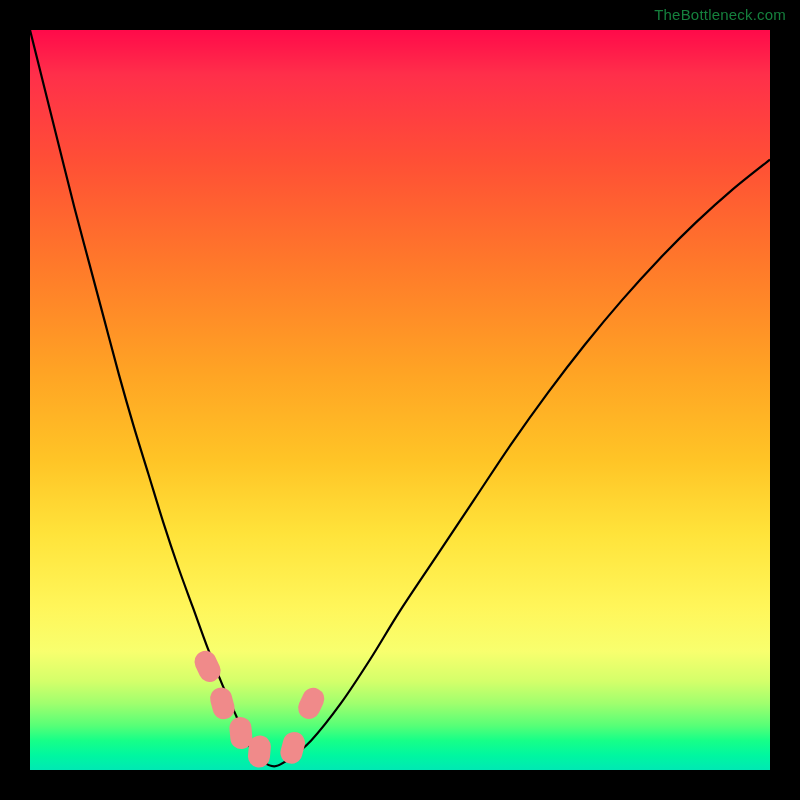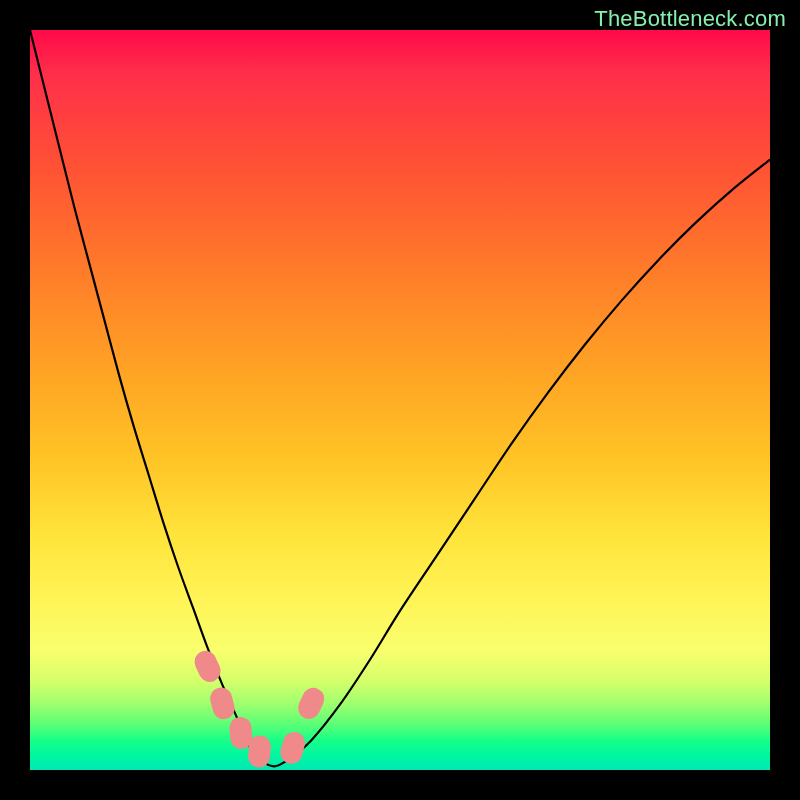--- a/index.html
+++ b/index.html
@@ -43,22 +43,22 @@
       #57ff77 94%,
       #17ff88 96%,
       #00f7a0 98%,
       #00e8b4 100%
     );
   }
   .watermark {
     position: absolute;
     top: 6px;
     right: 14px;
-    color: #86efac;
-    font-size: 22px;
+    color: #15803d;
+    font-size: 15px;
     letter-spacing: 0.2px;
     font-family: Arial, Helvetica, sans-serif;
   }
   svg.curve {
     position: absolute;
     inset: 0;
   }
 </style>
 </head>
 <body>

